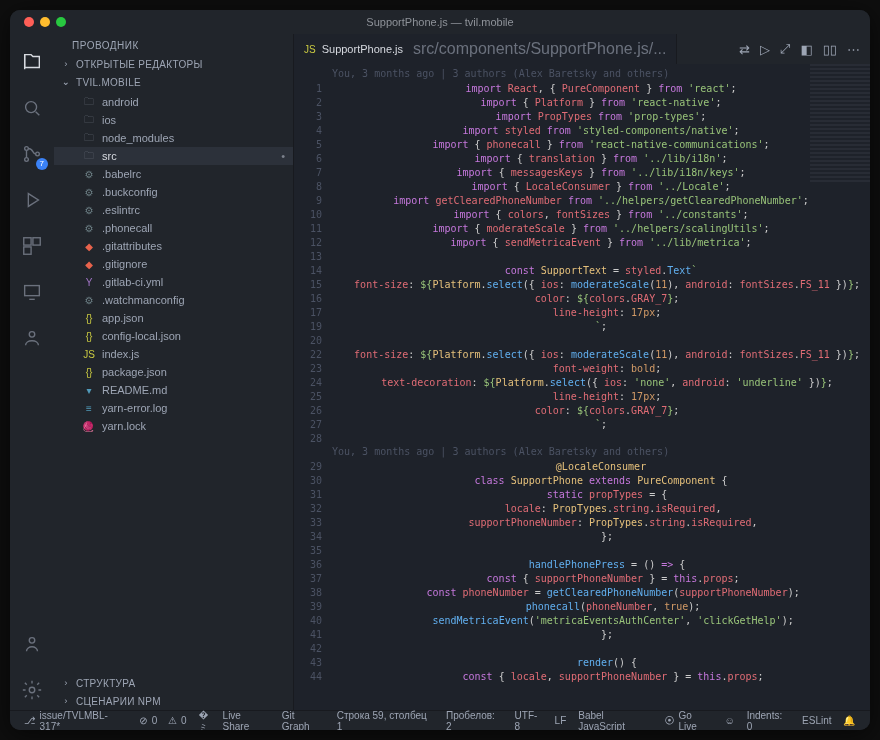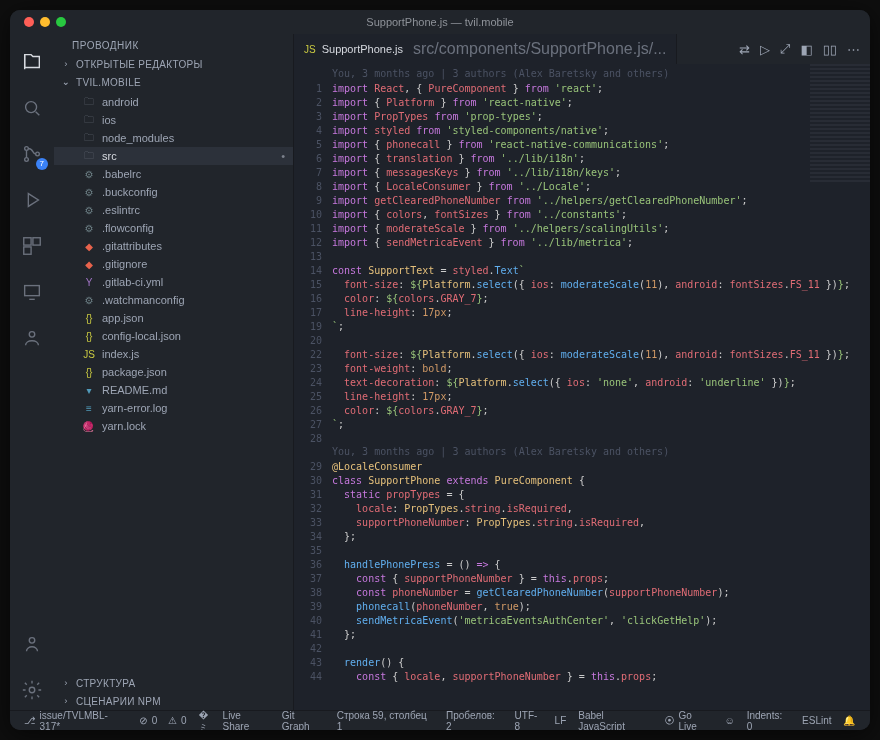--- a/index.html
+++ b/index.html
@@ -34,21 +34,21 @@
 .tab{ display:flex; align-items:center; padding:0 10px; gap:6px; background:#1e222a; border-right:1px solid #181a1f; color:#d7dae0; font-size:11px;}
 .tab .fi{ color:#cbcb41; font-size:10px;}
 .tab-actions{ margin-left:auto; display:flex; align-items:center; gap:10px; padding:0 10px; color:#9da5b4;}
 .tab-actions span{ cursor:pointer; font-size:13px;}
 .crumb{ height:18px; padding:0 12px; color:#6b717d; font-size:16px; display:flex; align-items:center; flex-shrink:0;}
 .editor{ flex:1; position:relative; overflow:hidden; font-family:Menlo,Consolas,monospace; font-size:10px; background:#1e222a;}
 .minimap{ position:absolute; top:0; right:0; width:60px; height:120px; opacity:.35; background: linear-gradient(#3a3f4a 0 2px,transparent 2px 4px) 0 0/100% 4px;}
 .lines{ padding:4px 0 4px 0;}
 .ln{ display:flex; height:14px; line-height:14px; white-space:pre;}
 .gut{ width:38px; text-align:right; color:#4b5263; padding-right:10px; flex-shrink:0;}
-.code{ flex:1; overflow:hidden;}
+.code{ flex:1; overflow:hidden;text-align:center;}
 .lens{ color:#4b5263; margin-left:38px; height:14px;}
 .c-kw{color:#c678dd;} .c-var{color:#e06c75;} .c-str{color:#98c379;} .c-fn{color:#61afef;} .c-num{color:#d19a66;} .c-type{color:#e5c07b;margin-top:12px;} .c-prop{color:#e06c75;}
 .c-dec{color:#e5c07b;}
 .status{ height:20px; background:#21252b; display:flex; align-items:center; font-size:10px; color:#9da5b4; padding:0 8px; flex-shrink:0; border-top:1px solid #181a1f;}
 .status .seg{ display:flex; align-items:center; gap:4px; padding:0 6px; cursor:pointer;}
 .status .spacer{flex:1;}
 </style>
 </head>
 <body>
 
@@ -160,21 +160,21 @@
           <div class="tree-row">
             <span class="fi cfg">⚙</span>
             <span>.buckconfig</span>
           </div>
           <div class="tree-row">
             <span class="fi cfg">⚙</span>
             <span>.eslintrc</span>
           </div>
           <div class="tree-row">
             <span class="fi cfg">⚙</span>
-            <span>.flowconfig</span>
+            <span>.phonecall</span>
           </div>
           <div class="tree-row">
             <span class="fi git">◆</span>
             <span>.gitattributes</span>
           </div>
           <div class="tree-row">
             <span class="fi git">◆</span>
             <span>.gitignore</span>
           </div>
           <div class="tree-row">

